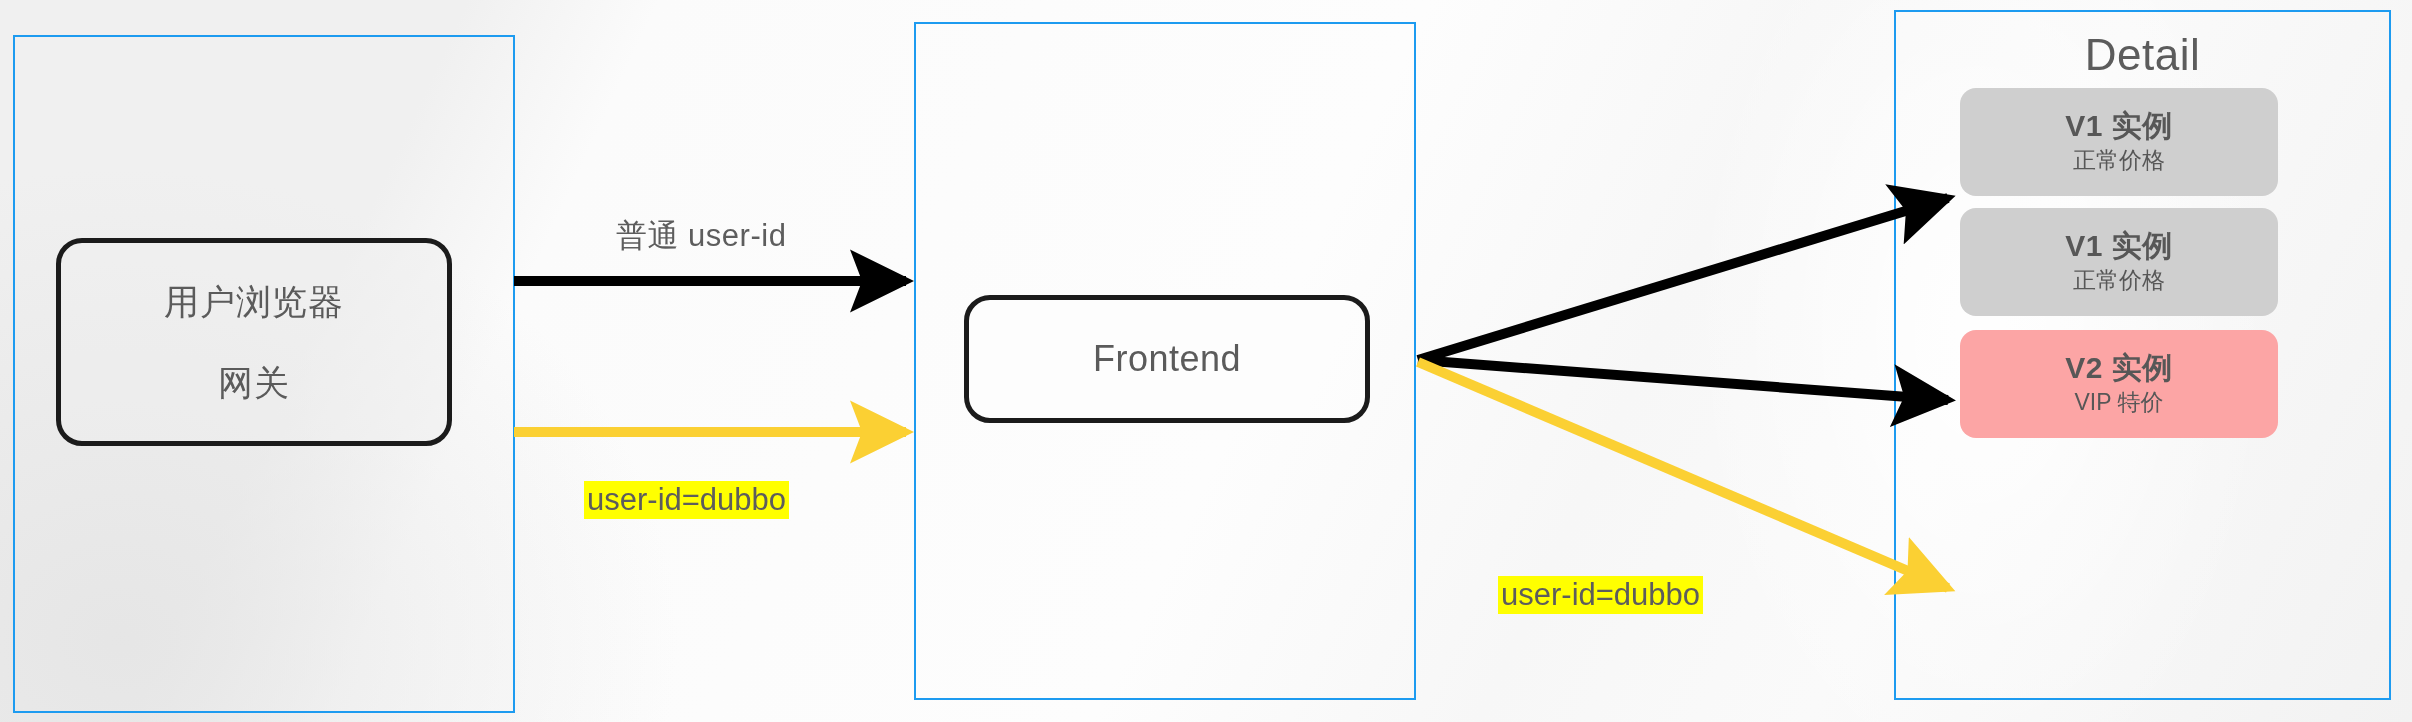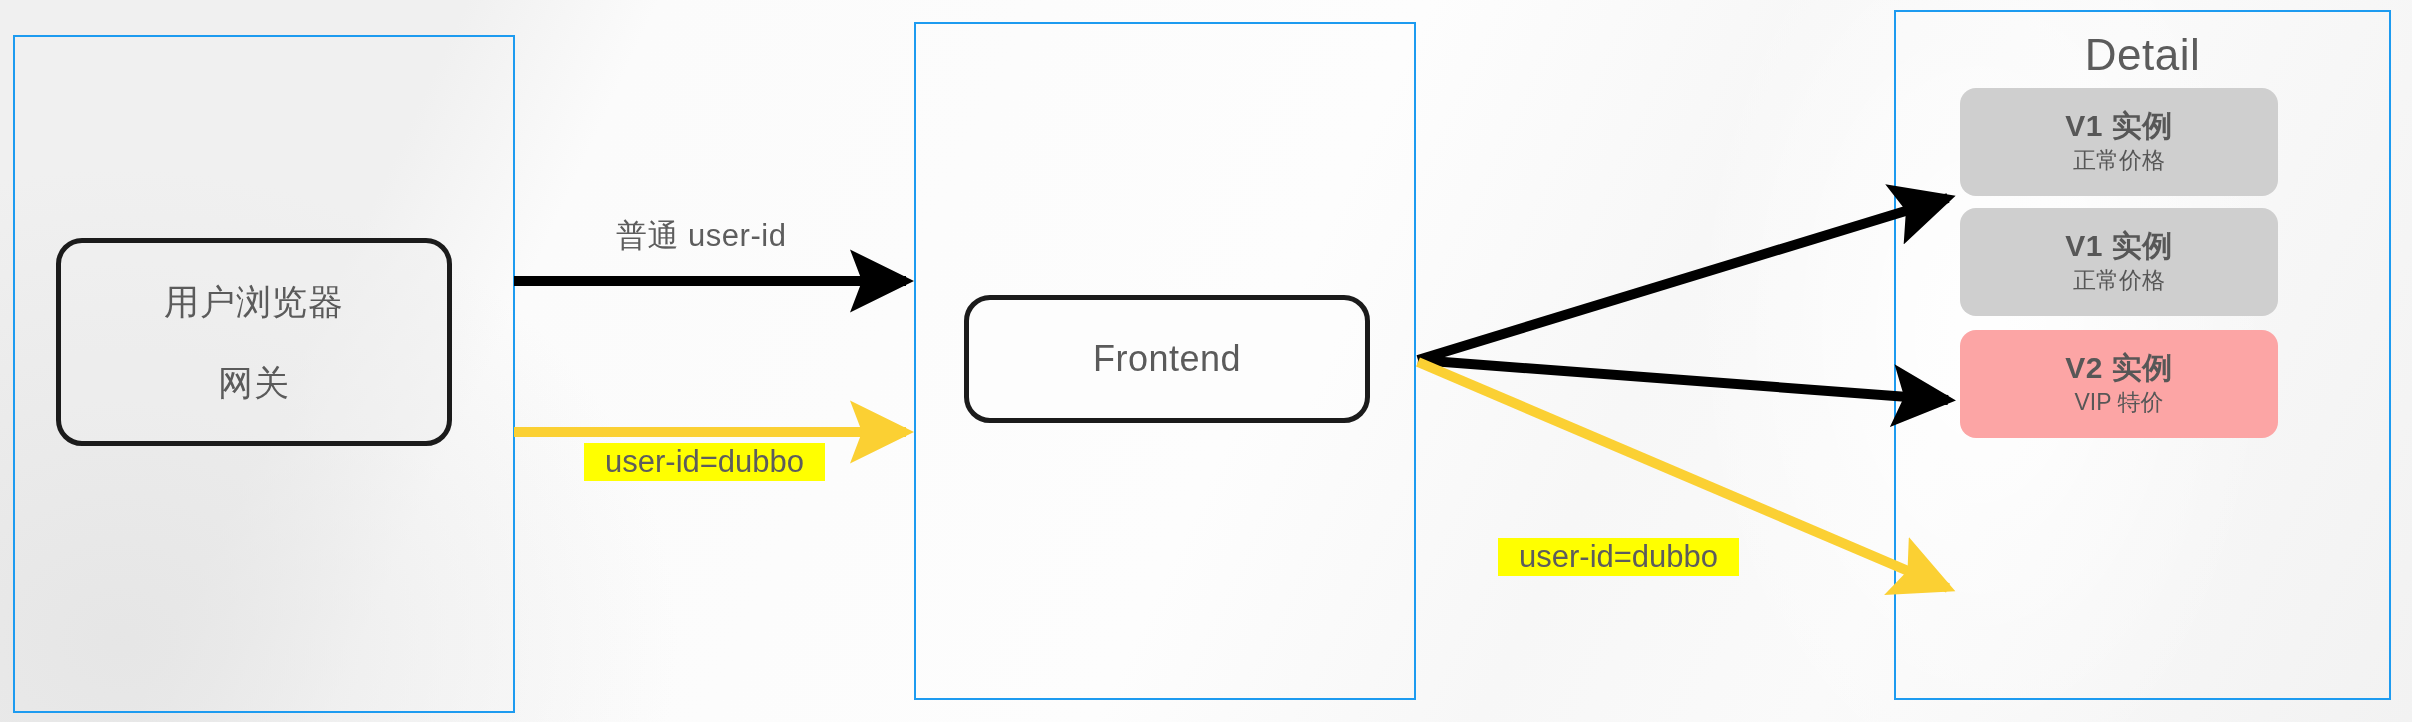--- a/index.html
+++ b/index.html
@@ -128,22 +128,23 @@
   
   .arrow-label {
     position: absolute;
     font-size: 31px;
     color: #5d5d5d;
     white-space: nowrap;
   }
   .arrow-label.plain { letter-spacing: 0.5px; }
   .arrow-label.hl {
     background: #ffff00;
-    padding: 1px 21px;
+    padding: 1px 3px;
     letter-spacing: 0px;
+    margin-top: 38px;
   }
   #label-plain-userid { left: 616px;  top: 215px; }
   #label-hl-1         { left: 584px;  top: 443px; }
   #label-hl-2         { left: 1498px; top: 538px; }
 
   
   #arrow-layer {
     position: absolute;
     left: 0; top: 0;
     width: 2412px; height: 722px;

